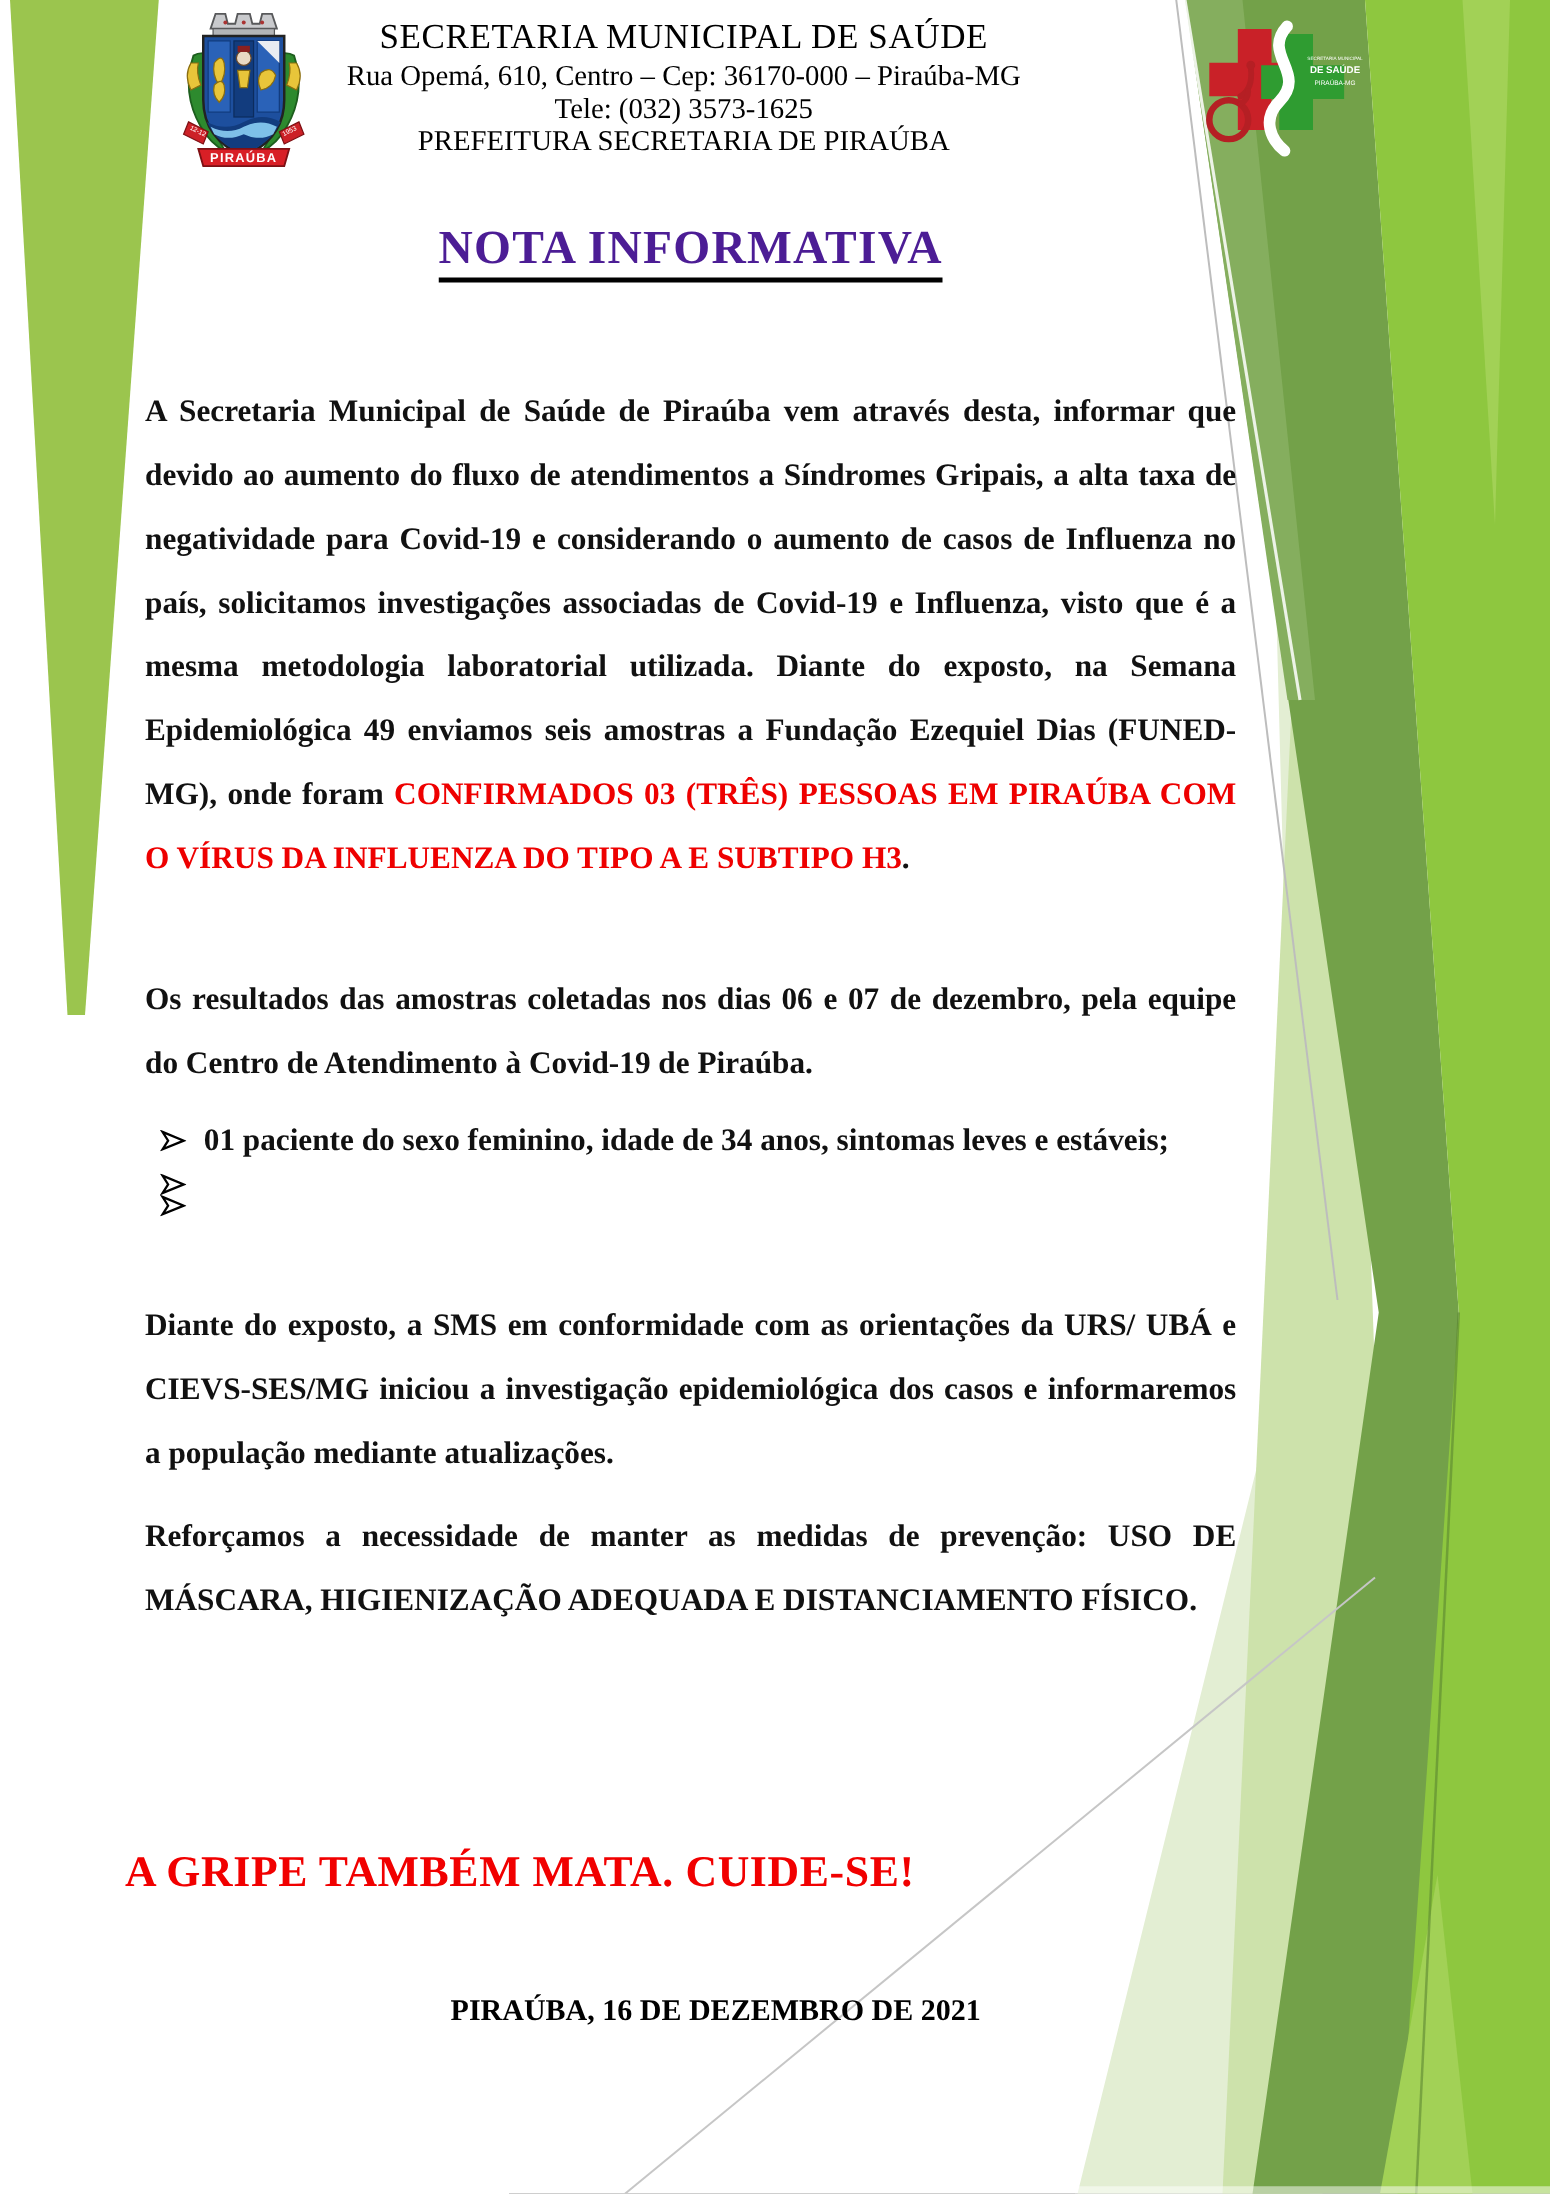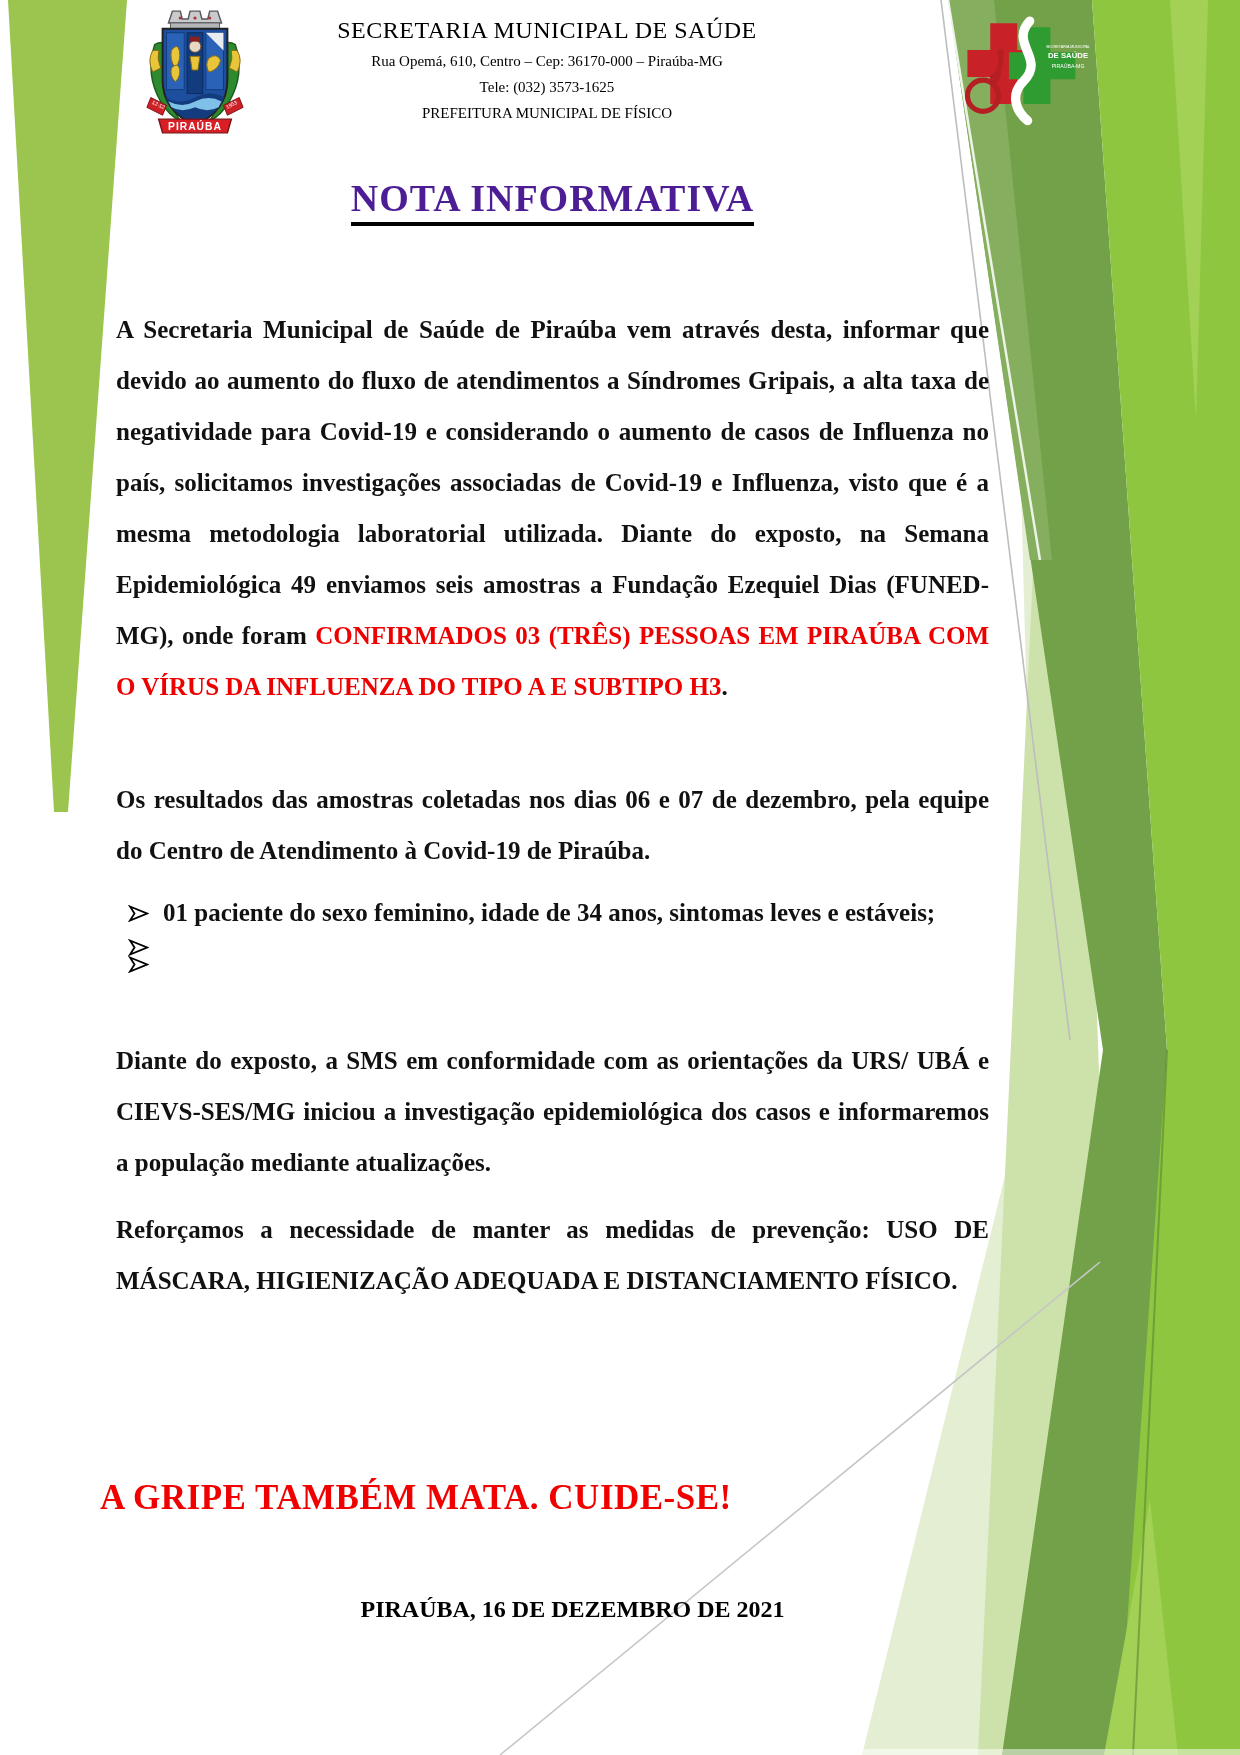--- a/index.html
+++ b/index.html
@@ -8,22 +8,22 @@
     background:#ffffff;overflow:hidden;
     font-family:"Liberation Serif","DejaVu Serif",serif;
   }
   svg.bg{position:absolute;top:0;left:0;width:1240px;height:1755px;z-index:0;}
   
   .crest{position:absolute;left:141px;top:6px;width:108px;height:132px;z-index:2;}
   .header-text{
     position:absolute;left:262px;top:12px;width:570px;text-align:center;z-index:2;
     color:#000;
   }
-  .header-text .org{font-size:24px;line-height:36px;letter-spacing:.5px;font-family:Liberation Serif, serif;}
-  .header-text .sub{font-size:15px;line-height:26px;}
+  .header-text .org{font-size:28px;line-height:36px;letter-spacing:.5px;font-family:Liberation Serif, serif;}
+  .header-text .sub{font-size:23px;line-height:26px;}
   .sms-logo{position:absolute;left:955px;top:16px;width:140px;height:118px;z-index:2;}
   
   .title-wrap{position:absolute;left:100px;top:176px;width:905px;text-align:center;z-index:2;}
   .title-wrap span{
     display:inline-block;font-size:38px;font-weight:bold;letter-spacing:1px;
     border-bottom:4px solid #000;padding-bottom:2px;color:#4c1d95;
   }
   
   .body{
     position:absolute;left:100px;top:288px;width:905px;z-index:2;
@@ -109,21 +109,21 @@
     <text class="small-svg-text" x="93" y="101" font-size="5.4" fill="#fff" transform="rotate(-26 93 101)" text-anchor="middle">1953</text>
 
     <path d="M18,114 h74 l-4,14 h-66 Z" fill="#d81f26" stroke="#7e1014" stroke-width="1.5"></path>
     <text class="small-svg-text" x="55" y="125" font-size="10.5" font-weight="bold" fill="#fff" text-anchor="middle" letter-spacing="1">PIRAÚBA</text>
   </svg>
 
   <div class="header-text">
     <div class="org">SECRETARIA MUNICIPAL DE SAÚDE</div>
     <div class="sub">Rua Opemá, 610, Centro – Cep: 36170-000 – Piraúba-MG</div>
     <div class="sub">Tele: (032) 3573-1625</div>
-    <div class="sub">PREFEITURA MUNICIPAL DE FÍSICO</div>
+    <div class="sub">PREFEITURA SECRETARIA DE PIRAÚBA</div>
   </div>
 
   <svg class="sms-logo" viewBox="0 0 135 112">
 
     <path d="M34,6 h26 v26 h22 v26 h-22 v26 h-26 v-26 h-22 v-26 h22 Z" fill="#c92128"></path>
 
     <path d="M66,10 h26 v24 h24 v26 h-24 v24 h-26 v-24 h-14 v-26 h14 Z" fill="#2f9c31"></path>
 
     <path d="M72,4 C52,26 88,40 66,62 C52,76 60,92 70,100" fill="none" stroke="#ffffff" stroke-width="9" stroke-linecap="round"></path>
 

